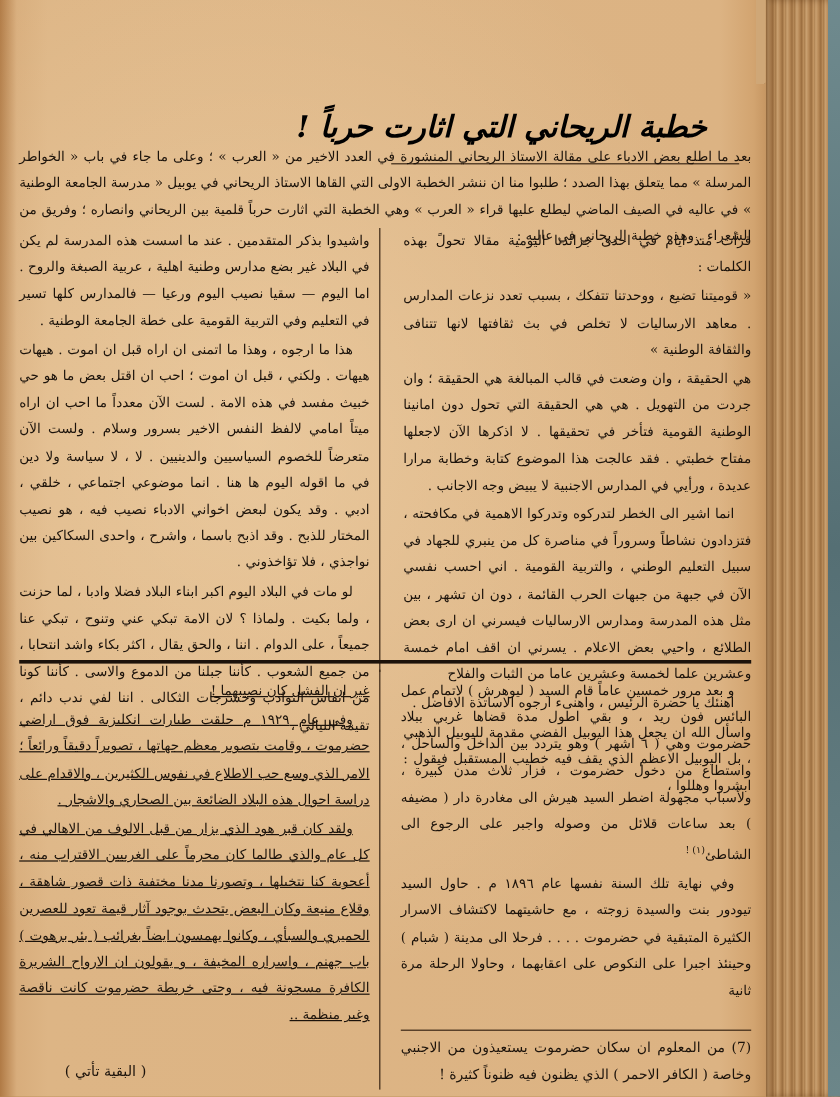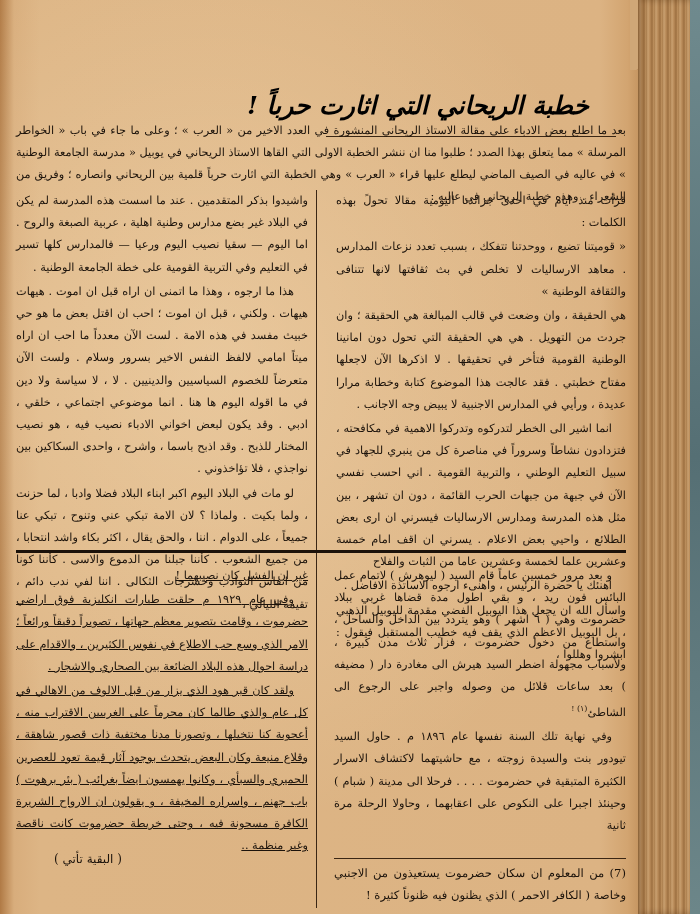--- a/index.html
+++ b/index.html
@@ -67,21 +67,21 @@
     .col-lower-left { right:318px; top:485px; width:292px;text-decoration:underline; }
     .footnote-rule {
       position:absolute; right:0; top:778px; width:292px; height:1px; background:#3a2614;
     }
     .footnote {
       position:absolute; right:0; top:782px; width:292px;
       font-size:11.6px; line-height:22px; text-align:justify;
     }
     .footnote p { margin:0; }
     .continued {
-      position:absolute; left:38px; top:772px; font-size:12px;
+      position:absolute; left:38px; top:806px; font-size:12px;
     }
     sup { font-size:8px; }
   </style>
 </head>
 <body>
 
 <div class="page"></div>
 <div class="fold"></div>
 <div class="edge"></div>
 <div class="edge-cover"></div>

